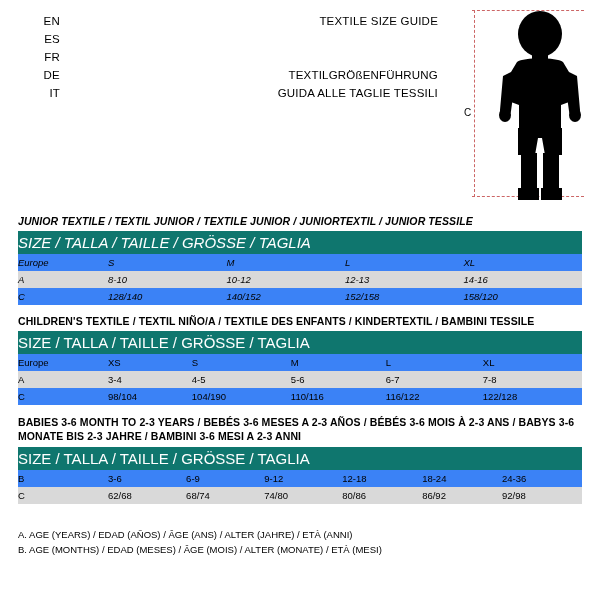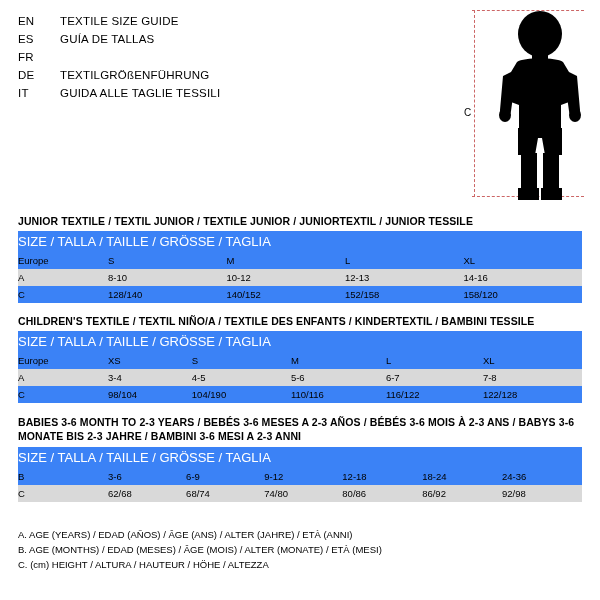--- a/index.html
+++ b/index.html
@@ -28,20 +28,21 @@
     left: 18px;
     top: 12px;
     width: 420px;
   }
   .header-row {
     display: flex;
     align-items: baseline;
     font-size: 11.5px;
     line-height: 18px;
     letter-spacing: 0.2px;
+    text-align: right;
   }
   .header-lang {
     width: 42px;
     flex: 0 0 42px;
     font-size: 11.5px;
   }
   .header-title {
     flex: 1 1 auto;
     font-size: 11.5px;
   }
@@ -105,23 +106,23 @@
   table.size-table {
     border-collapse: collapse;
     width: 100%;
     font-size: 9.5px;
   }
   table.size-table td {
     padding: 3px 0 3px 0;
     vertical-align: middle;
   }
   .hdr-row td {
-    background: #3b82f6;
+    background: #0f766e;
     color: #ffffff;
-    font-size: 13px;
+    font-size: 15px;
     padding-left: 4px;
     height: 15px;
   }
   .band td {
     background: #d9d9d9;
   }
   .plain td {
     background: #3b82f6;
   }
   .c-label {
@@ -150,21 +151,20 @@
 
 <div class="page">
 
   <div class="header">
     <div class="header-row">
       <span class="header-lang">EN</span>
       <span class="header-title">TEXTILE SIZE GUIDE</span>
     </div>
     <div class="header-row">
       <span class="header-lang">ES</span>
-      <span class="header-title">GUÍA DE TALLAS</span>
     </div>
     <div class="header-row">
       <span class="header-lang">FR</span>
     </div>
     <div class="header-row">
       <span class="header-lang">DE</span>
       <span class="header-title">TEXTILGRÖßENFÜHRUNG</span>
     </div>
     <div class="header-row">
       <span class="header-lang">IT</span>
@@ -198,21 +198,21 @@
         <rect x="31" y="143" width="16" height="36"></rect>
 
         <rect x="53" y="143" width="16" height="36"></rect>
 
         <path d="M28 178 L49 178 L49 190 L28 190 Z"></path>
         <path d="M51 178 L72 178 L72 190 L51 190 Z"></path>
       </g>
     </svg>
   </div>
 
-  <div class="section" style="top:215px;">
+  <div class="section" style="top:215px;font-style:italic;">
     <div class="section-title">JUNIOR TEXTILE / TEXTIL JUNIOR / TEXTILE JUNIOR / JUNIORTEXTIL / JUNIOR TESSILE</div>
     <table class="size-table">
       <tbody>
           <tr class="hdr-row">
         <td colspan="5">SIZE / TALLA / TAILLE / GRÖSSE / TAGLIA</td>
       </tr>
       <tr class="plain">
         <td class="c-label">Europe</td>
         <td class="cell">S</td>
         <td class="cell">M</td>
@@ -297,16 +297,15 @@
         <td class="cell">86/92</td>
         <td class="cell">92/98</td>
       </tr>
     </tbody>
       </table>
   </div>
 
   <div class="footnotes">
     <div class="footnote">A. AGE (YEARS) / EDAD (AÑOS) / ÂGE (ANS) / ALTER (JAHRE) / ETÀ (ANNI)</div>
     <div class="footnote">B. AGE (MONTHS) / EDAD (MESES) / ÂGE (MOIS) / ALTER (MONATE) / ETÀ (MESI)</div>
-    <div class="footnote">C. (cm) HEIGHT / ALTURA / HAUTEUR / HÖHE / ALTEZZA</div>
   </div>
 
 </div>
 
 </body></html>

